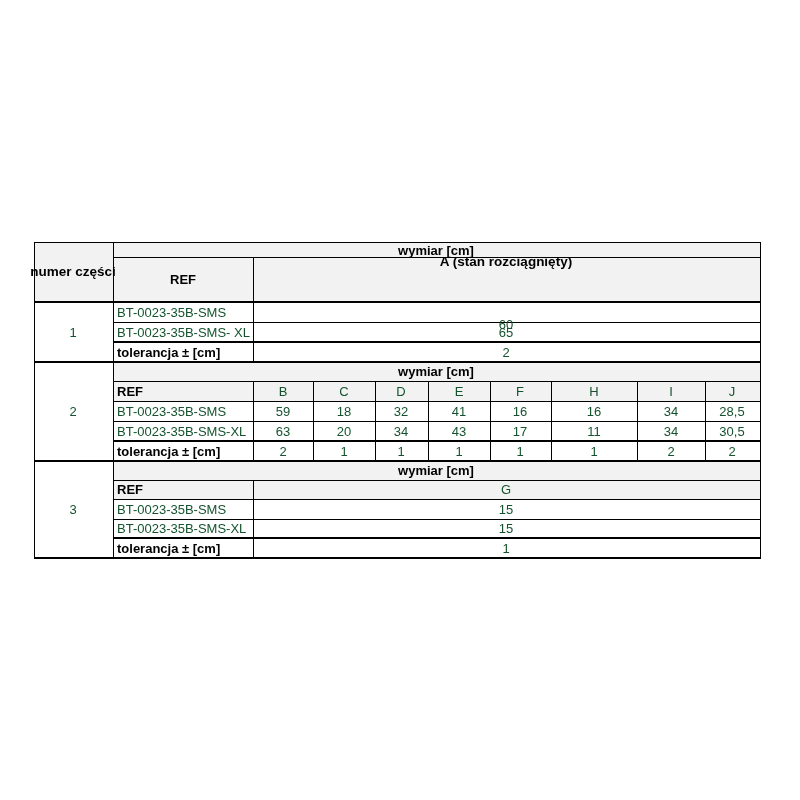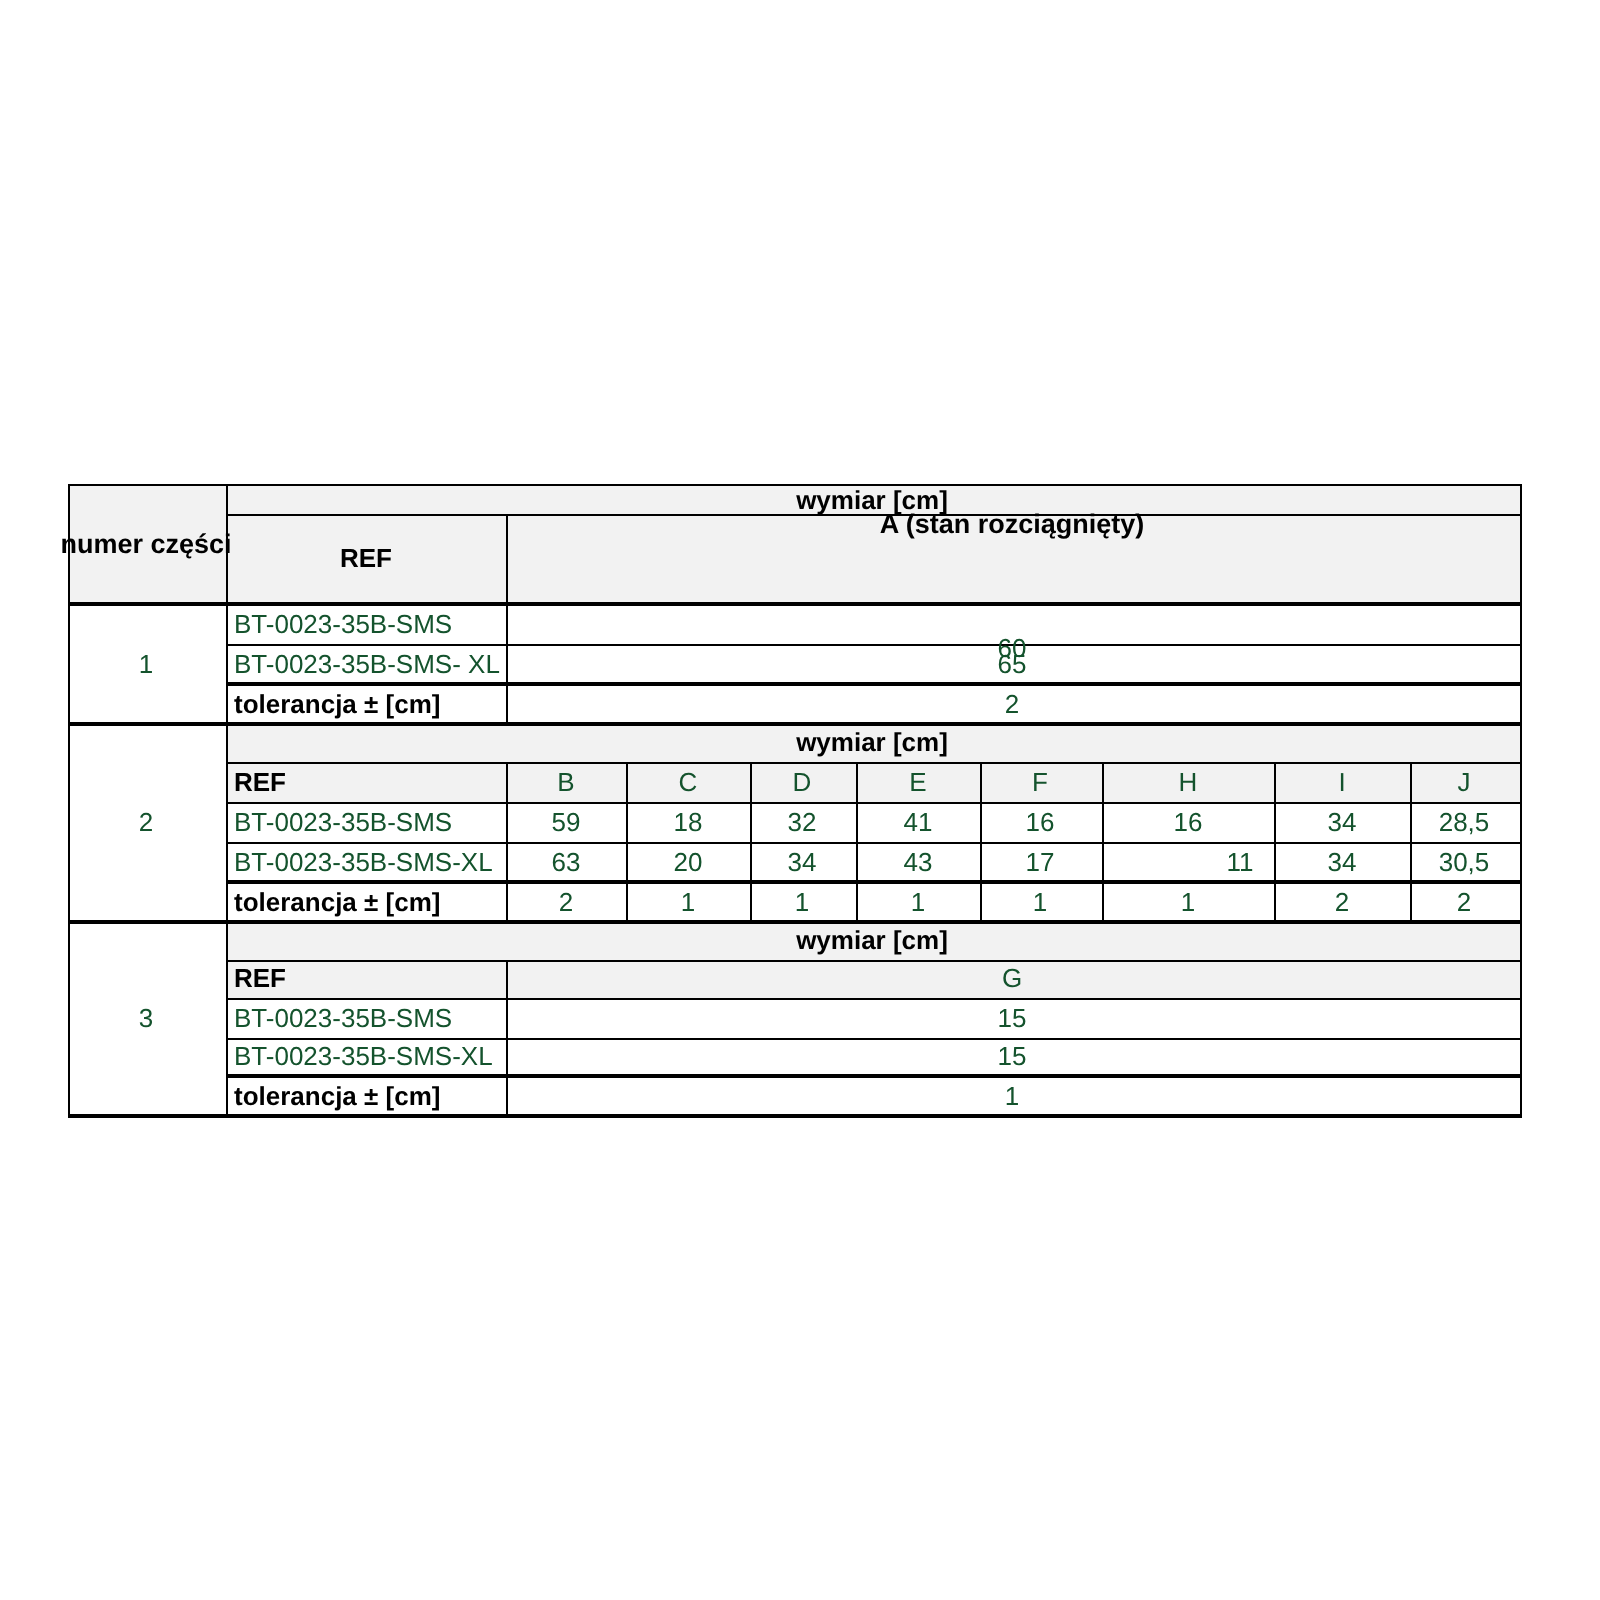--- a/index.html
+++ b/index.html
@@ -93,21 +93,21 @@
   <div class="lbl" style="left:594px;top:411px;">16</div>
   <div class="lbl" style="left:671px;top:411px;">34</div>
   <div class="lbl" style="left:732px;top:411px;">28,5</div>
 
   <div class="lbl left" style="left:117px;top:431px;">BT-0023-35B-SMS-XL</div>
   <div class="lbl" style="left:283px;top:431px;">63</div>
   <div class="lbl" style="left:344px;top:431px;">20</div>
   <div class="lbl" style="left:401px;top:431px;">34</div>
   <div class="lbl" style="left:459px;top:431px;">43</div>
   <div class="lbl" style="left:520px;top:431px;">17</div>
-  <div class="lbl" style="left:594px;top:431px;margin-left:26px;">11</div>
+  <div class="lbl" style="left:594px;top:431px;">11</div>
   <div class="lbl" style="left:671px;top:431px;">34</div>
   <div class="lbl" style="left:732px;top:431px;text-align:center;">30,5</div>
 
   <div class="lbl left bold" style="left:117px;top:451px;">tolerancja ± [cm]</div>
   <div class="lbl" style="left:283px;top:451px;">2</div>
   <div class="lbl" style="left:344px;top:451px;">1</div>
   <div class="lbl" style="left:401px;top:451px;">1</div>
   <div class="lbl" style="left:459px;top:451px;">1</div>
   <div class="lbl" style="left:520px;top:451px;">1</div>
   <div class="lbl" style="left:594px;top:451px;">1</div>

